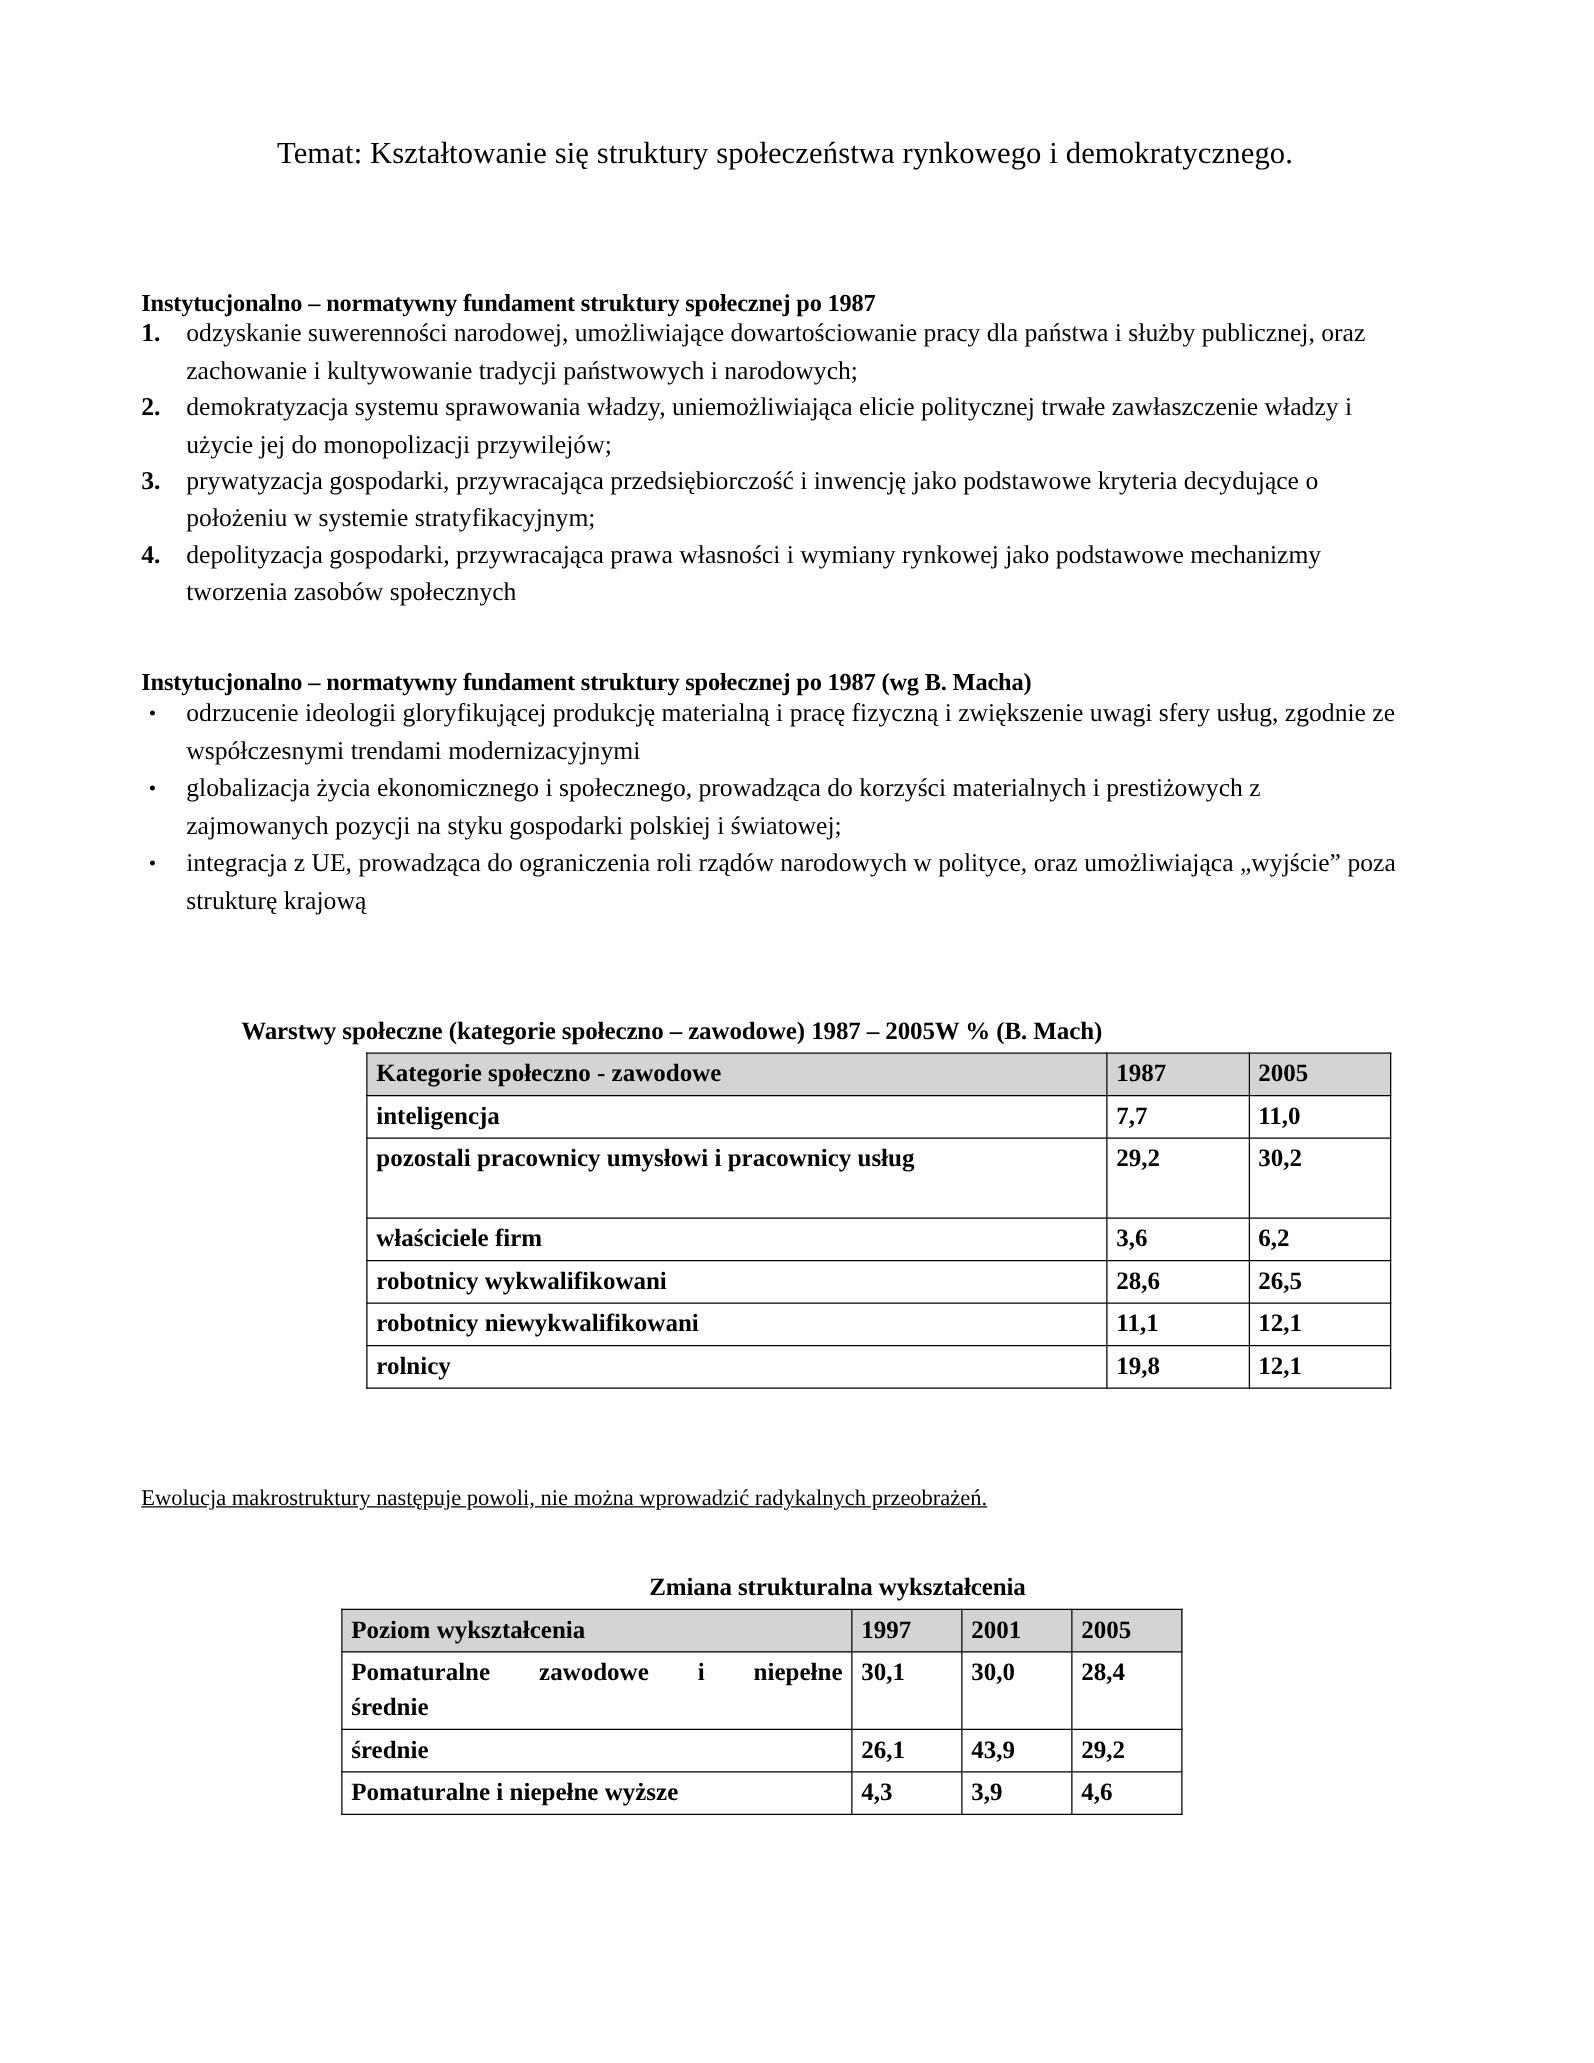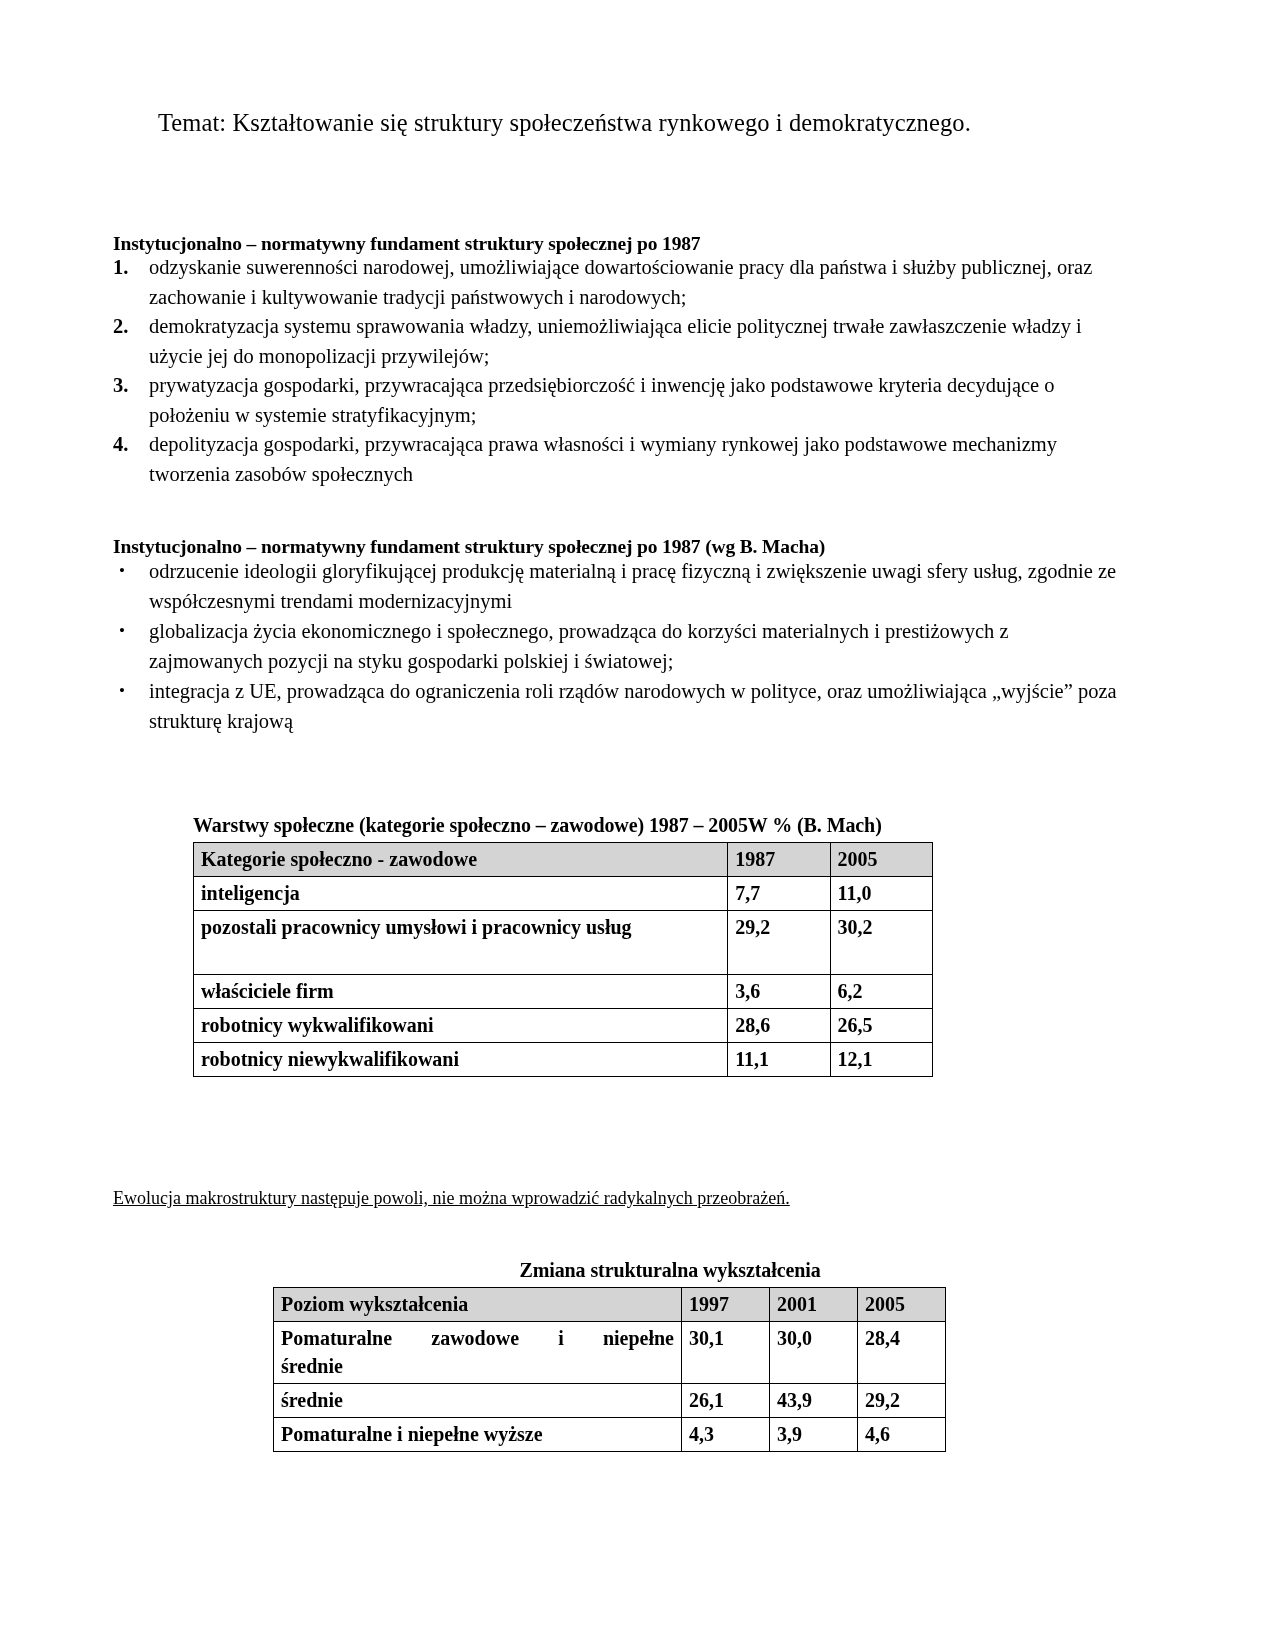--- a/index.html
+++ b/index.html
@@ -26,20 +26,21 @@
   
   .doc-title {
     position: absolute;
     left: 158px;
     top: 108px;
     width: 940px;
     font-size: 24.5px;
     line-height: 1.25;
     letter-spacing: 0.1px;
     white-space: nowrap;
+    text-align: center;
   }
 
   
   .section-heading {
     font-weight: bold;
     font-size: 19.5px;
     line-height: 1.2;
     letter-spacing: -0.15px;
     margin-top: 32px;
   }
@@ -140,21 +141,21 @@
     text-align: left;
     line-height: 28px;
     font-size: 20px;
   }
   table.data-table thead th {
     background: #d4d4d4;
     font-weight: bold;
   }
 
   
-  .tbl1 { width: 740px; }
+  .tbl1 { width: 820px; margin-left: 100px; }
   .tbl1 col.c0 { width: 480px; }
   .tbl1 col.c1 { width: 92px; }
   .tbl1 col.c2 { width: 92px; }
   .tbl1 .row-tall td { height: 58px; }
 
   
   .mid-paragraph {
     position: absolute;
     left: 113px;
     top: 1184px;
@@ -264,20 +265,25 @@
           <td>6,2</td>
         </tr>
         <tr>
           <td>robotnicy wykwalifikowani</td>
           <td>28,6</td>
           <td>26,5</td>
         </tr>
         <tr>
           <td>robotnicy niewykwalifikowani</td>
           <td>11,1</td>
+          <td>12,1</td>
+        </tr>
+        <tr>
+          <td>rolnicy</td>
+          <td>19,8</td>
           <td>12,1</td>
         </tr>
       </tbody>
     </table>
   </div>
 
   <div class="mid-paragraph">Ewolucja makrostruktury następuje powoli, nie można wprowadzić radykalnych przeobrażeń.</div>
 
   <div class="table-block-2">
     <div class="table-caption caption-center cap2">Zmiana strukturalna wykształcenia</div>

